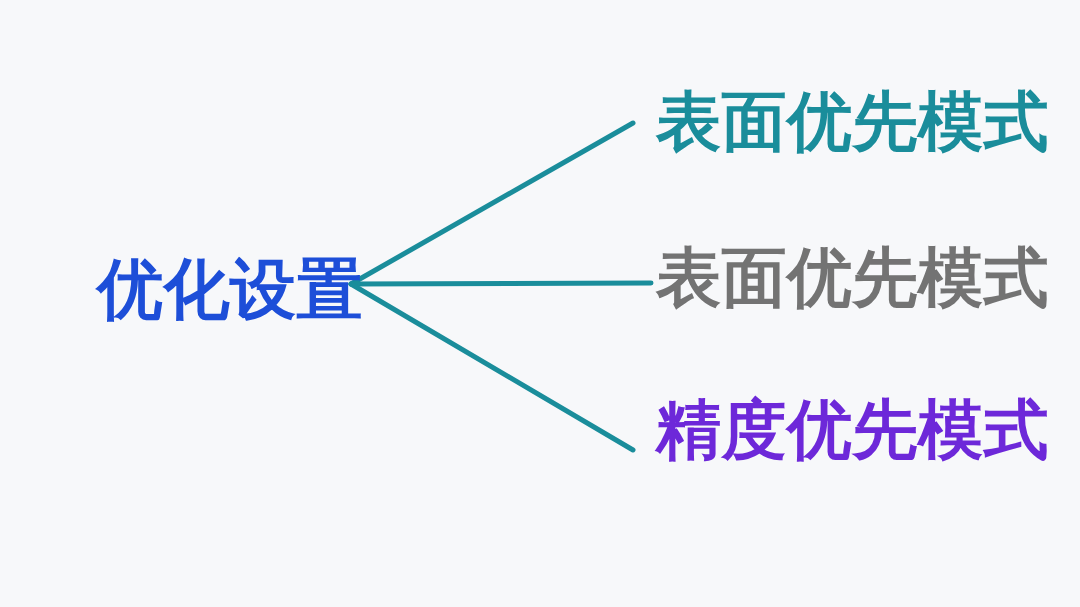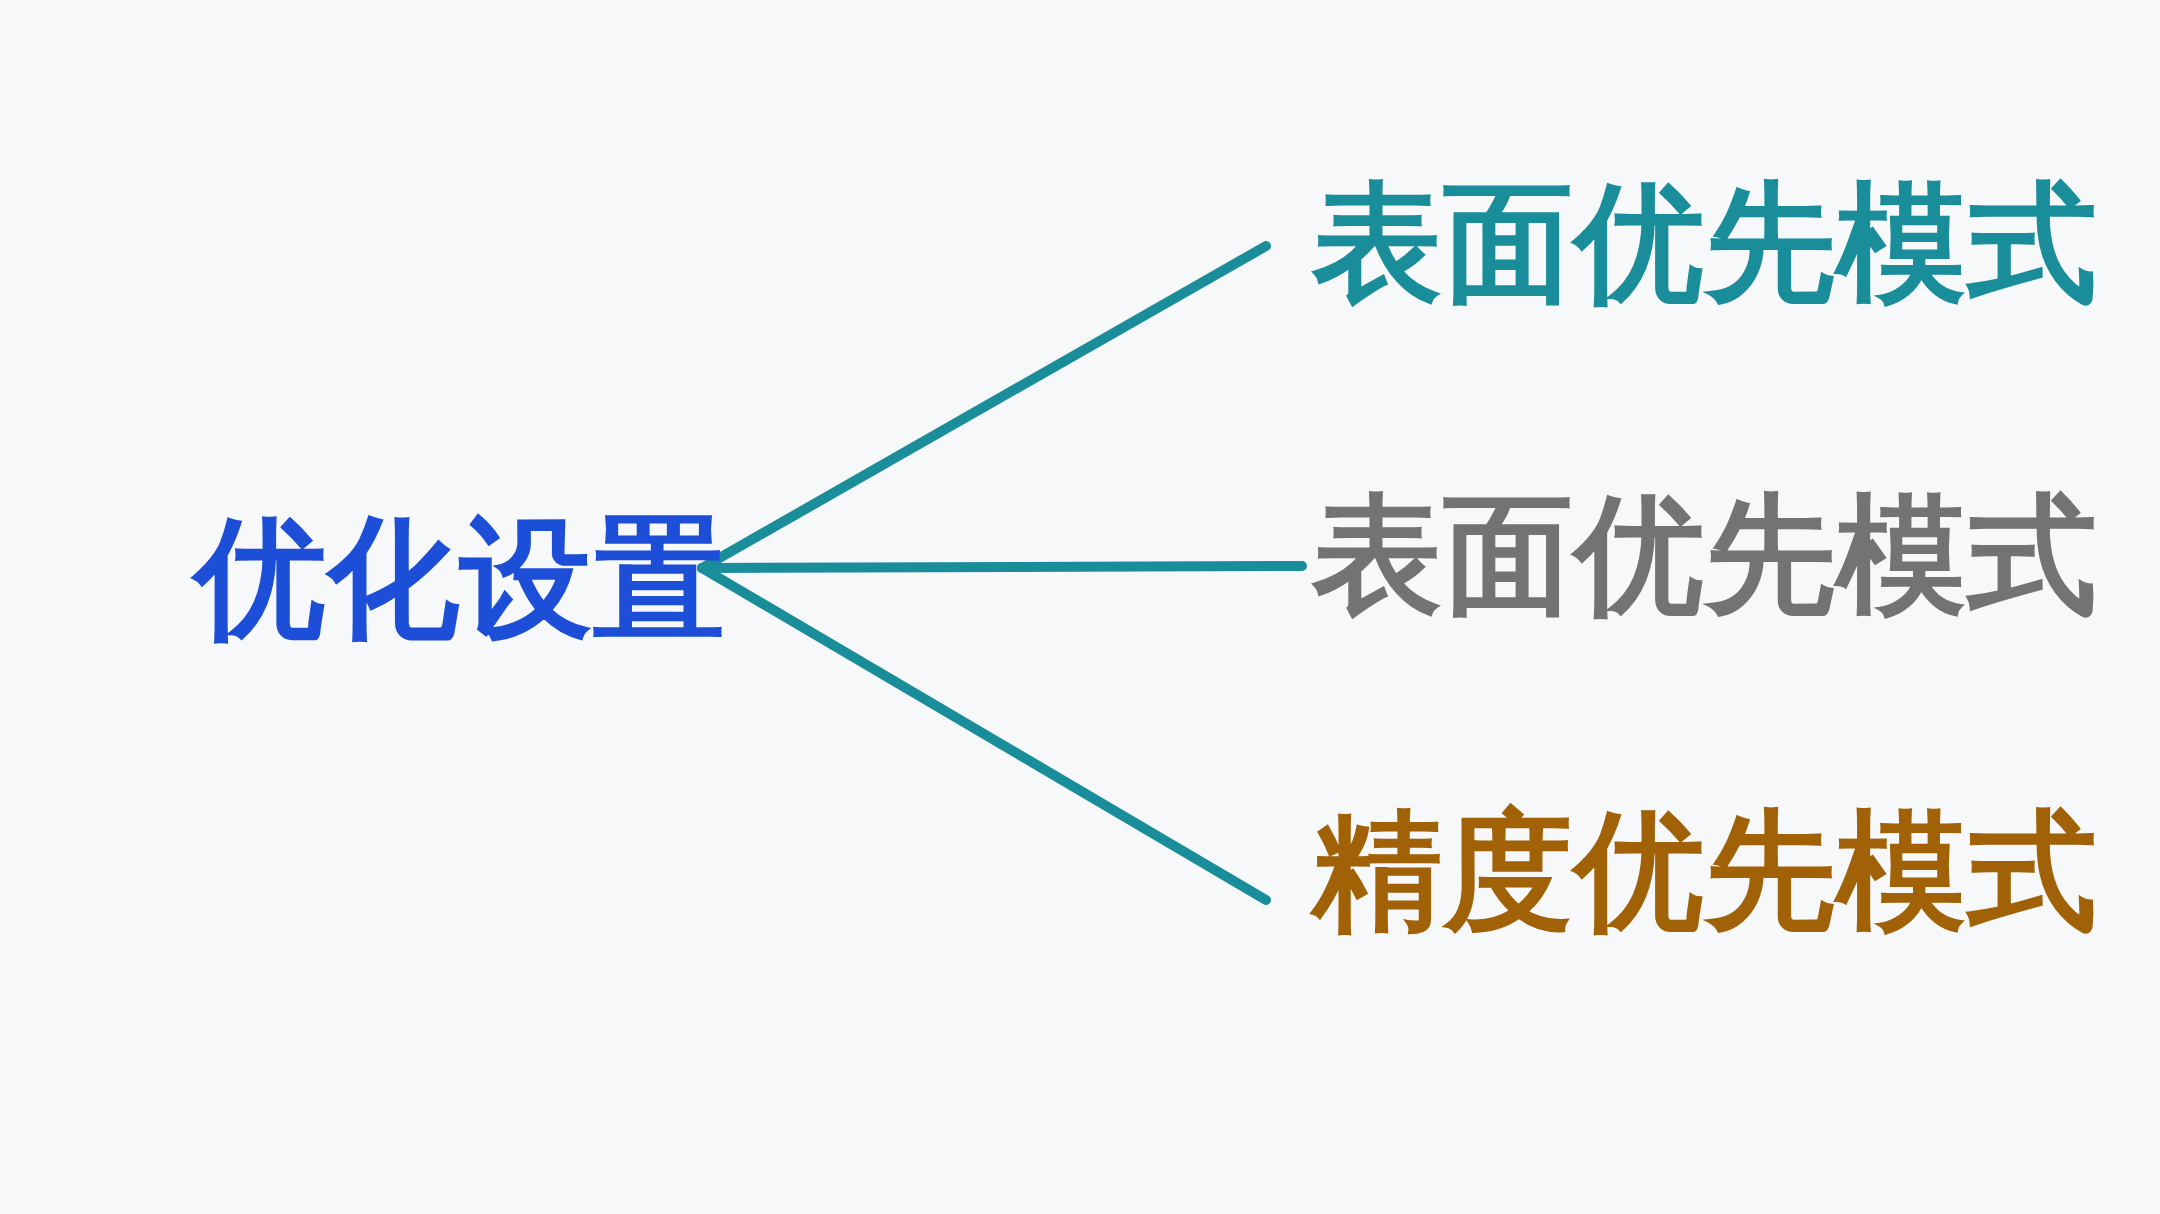--- a/index.html
+++ b/index.html
@@ -56,15 +56,15 @@
     <line class="connector" x1="351" y1="284" x2="651" y2="283" stroke="#1a8d9b"></line>
     <line class="connector" x1="351" y1="284" x2="633" y2="450" stroke="#1a8d9b"></line>
   </svg>
 
   <div class="node root" style="color: #1d4ed8;">优化设置</div>
 
   <div class="node branch branch-1" style="color: rgb(26, 141, 155);">表面优先模式</div>
 
   <div class="node branch branch-2" style="color: #737373;">表面优先模式</div>
 
-  <div class="node branch branch-3" style="color: #a16207;">精度优先模式</div>
+  <div class="node branch branch-3" style="color: #6d28d9; font-family: Liberation Mono, monospace;">精度优先模式</div>
 
 </div>
 
 </body></html>

